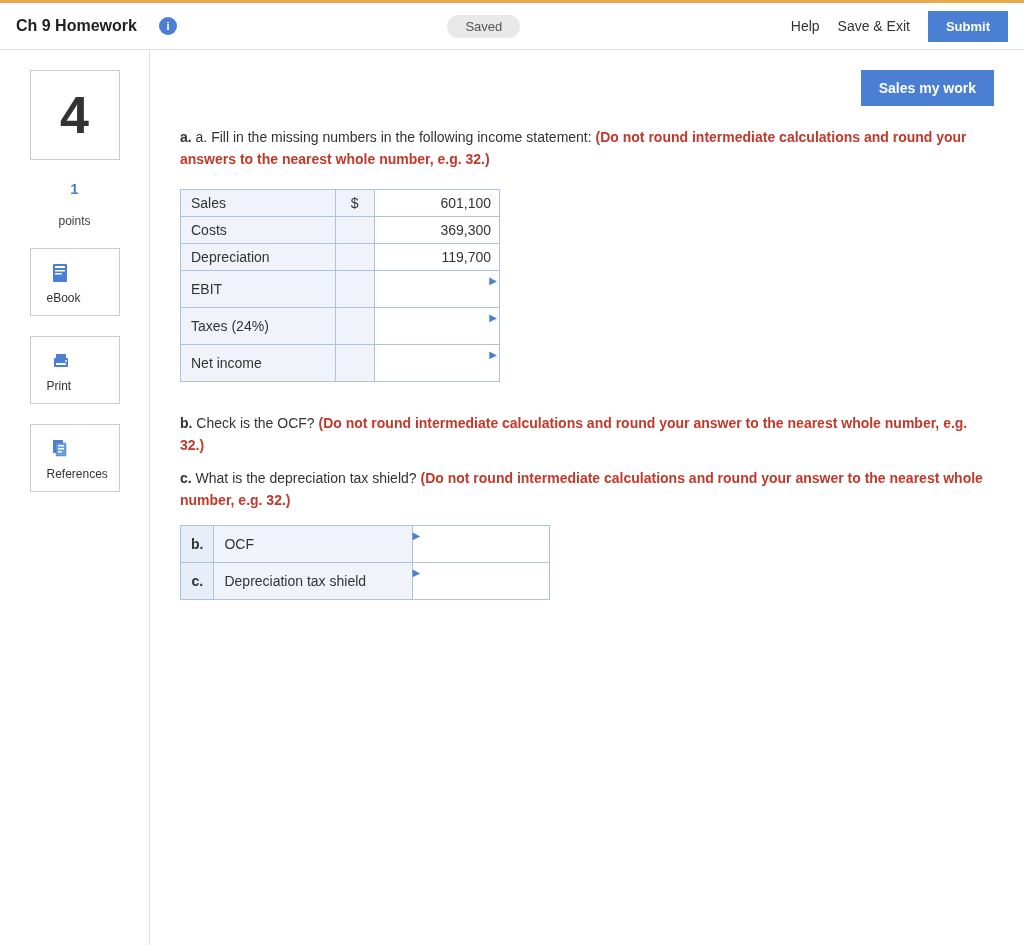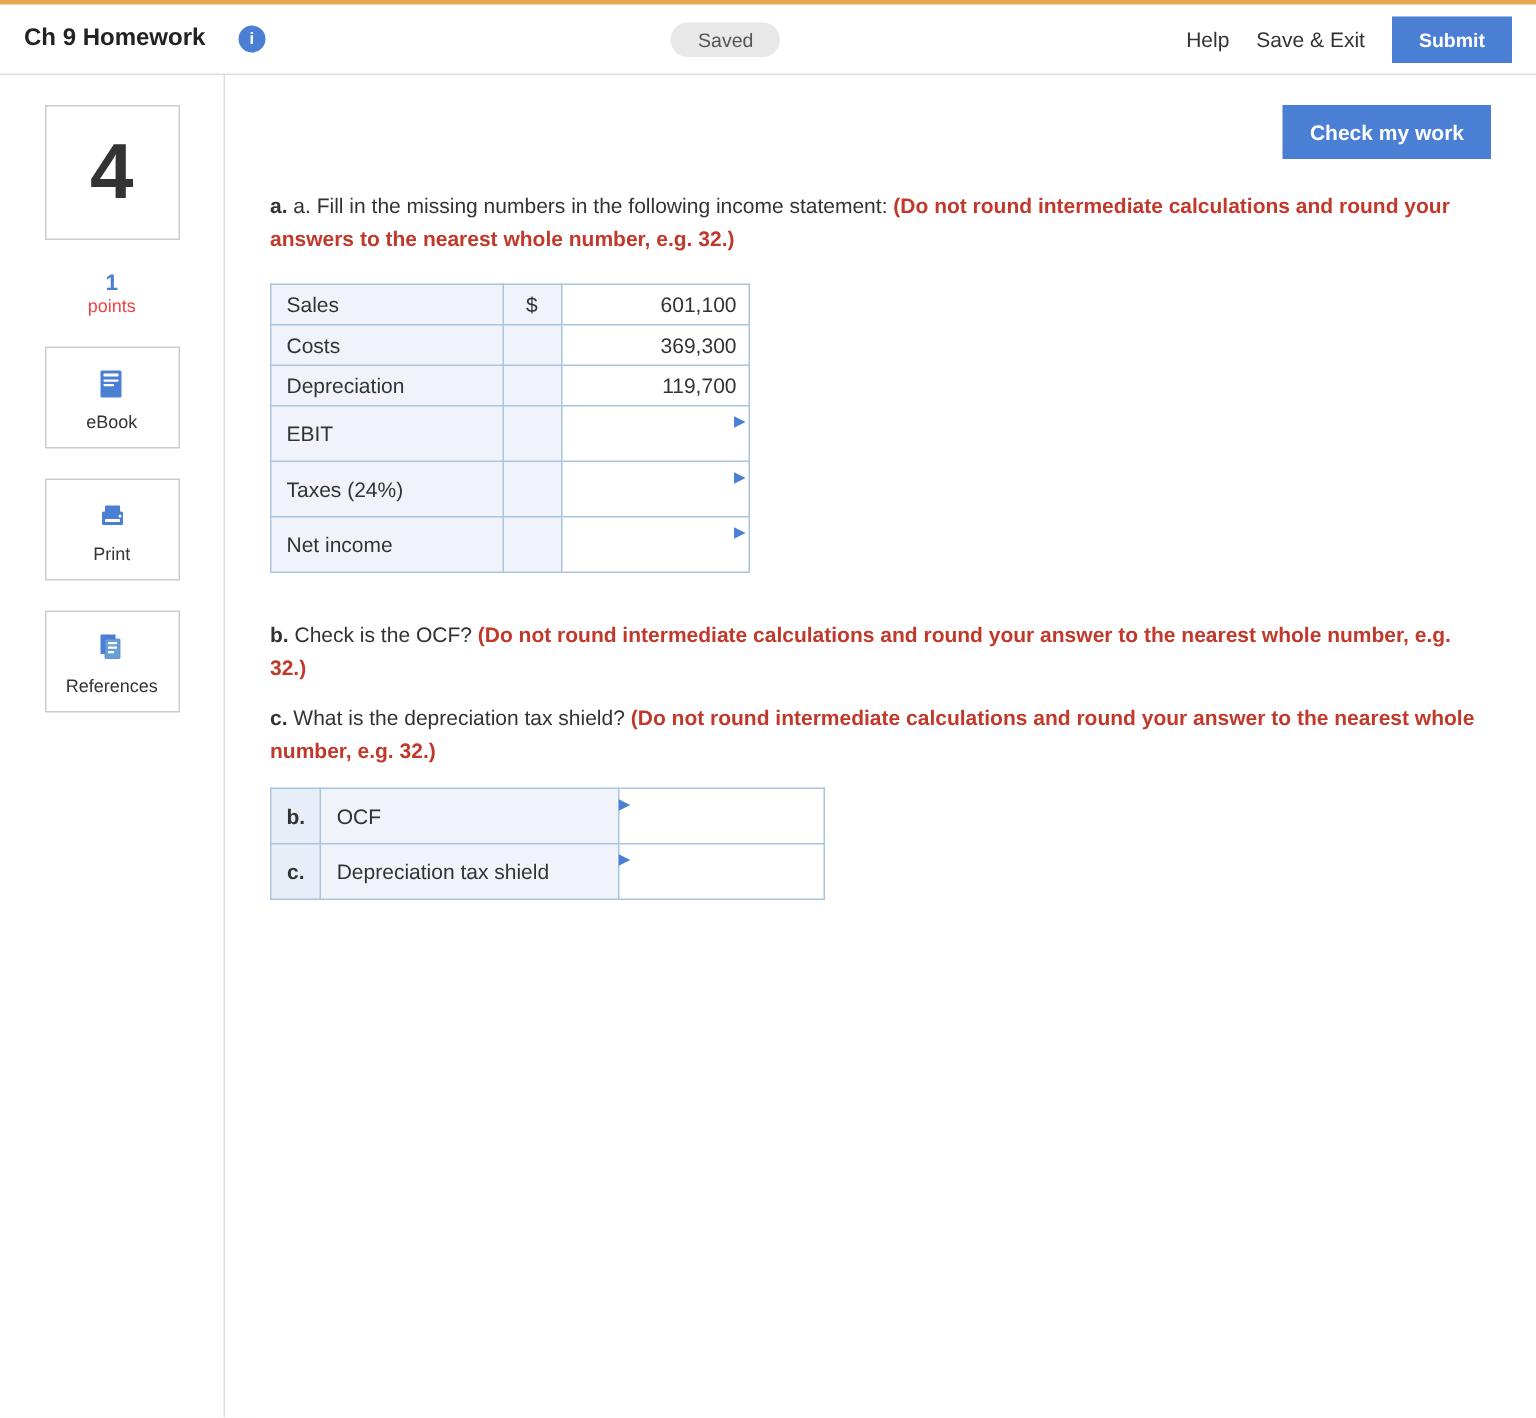--- a/index.html
+++ b/index.html
@@ -104,26 +104,27 @@
     .points-section {
       text-align: center;
     }
     .points-value {
       color: #4a7fd4;
       font-size: 15px;
       font-weight: bold;
     }
     .points-label {
       font-size: 12px;
-      color: #ef4444;
+      color: #404040;
+      margin-top: 17px;
     }
     .sidebar-btn {
       display: flex;
       flex-direction: column;
-      align-items: center;
+      align-items: flex-start;
       gap: 4px;
       border: 1px solid #ccc;
       padding: 10px 16px;
       width: 90px;
       cursor: pointer;
       background: #fff;
     }
     .sidebar-btn-label {
       font-size: 12px;
       color: #333;
@@ -308,21 +309,21 @@
           <rect x="9" y="11" width="6" height="1.5" rx="0.3" fill="#fff"></rect>
           <rect x="9" y="14" width="4" height="1.5" rx="0.3" fill="#fff"></rect>
         </svg>
       </div>
       <span class="sidebar-btn-label">References</span>
     </div>
   </div>
 
   <div class="content">
     <div class="clearfix">
-      <button class="check-work-btn">Check my work</button>
+      <button class="check-work-btn">Sales my work</button>
     </div>
 
     <div class="question-part">
       <p>
         <span class="part-label">a.</span>
         <span>a. Fill in the missing numbers in the following income statement:</span>
         <span class="emphasis">(Do not round intermediate calculations and round your answers to the nearest whole number, e.g. 32.)</span>
       </p>
     </div>
 

